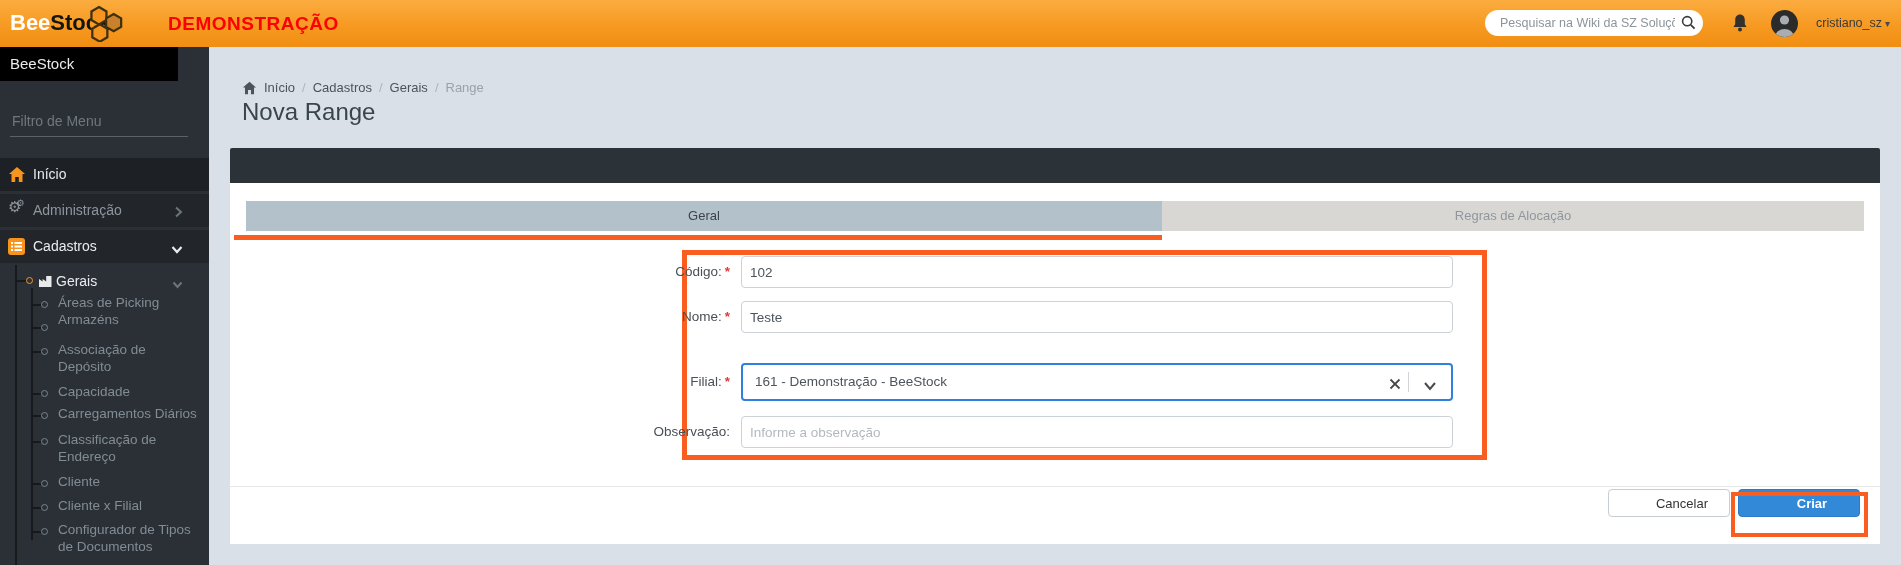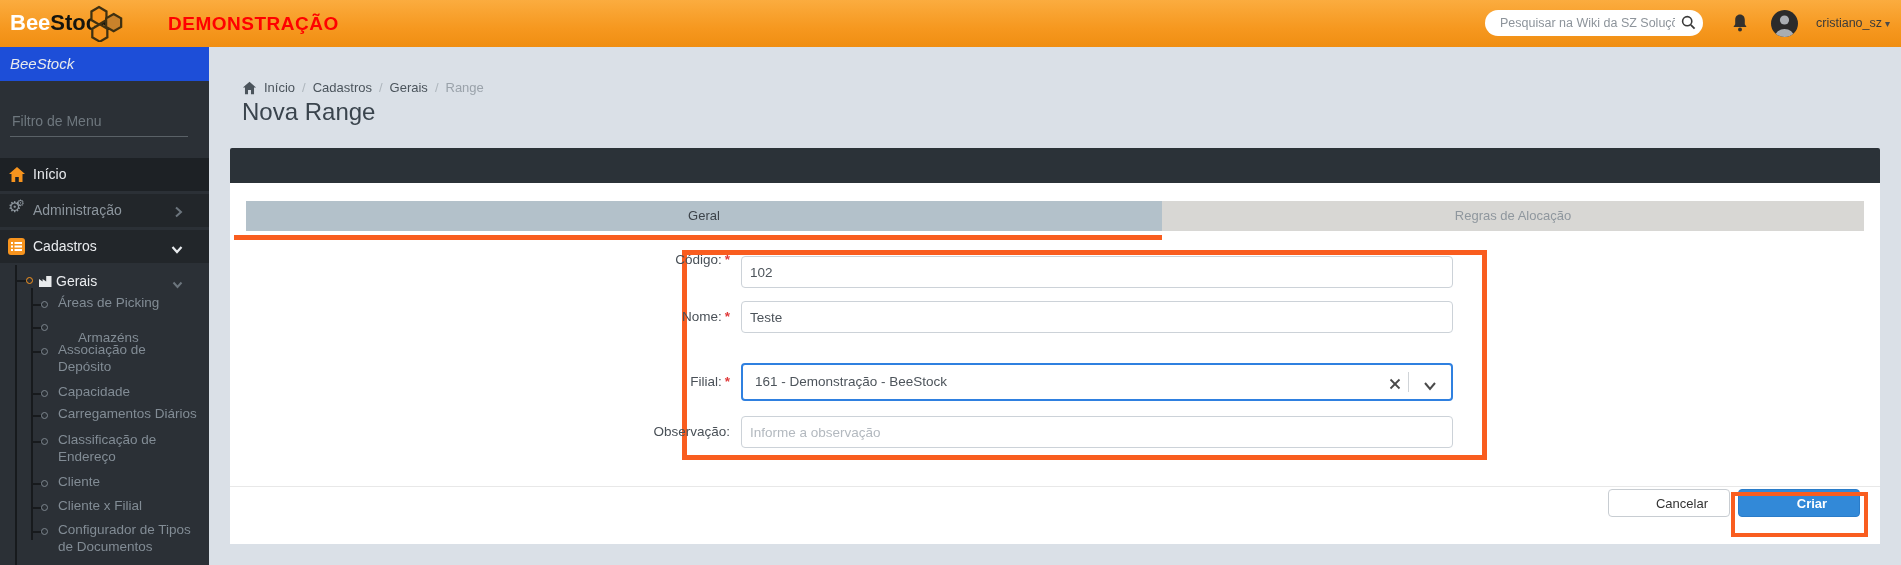--- a/index.html
+++ b/index.html
@@ -23,21 +23,21 @@
   }
   .search-pill input::placeholder{color:#8d949b;}
   .search-glass{position:absolute;right:7px;top:5px;}
   .bell{left:1730px;top:13px;}
   .avatar{left:1771px;top:10px;width:27px;height:27px;border-radius:50%;background:#2b2b2b;overflow:hidden;}
   .username{left:1816px;top:16px;font-size:12.5px;color:#3a3a3a;}
   .username .caret{font-size:10px;color:#4a4a4a;margin-left:3px;}
 
   
   .sidebar{left:0;top:47px;width:209px;height:518px;background:#2b3036;}
-  .sb-band{left:0;top:0;width:209px;height:34px;background:#1d4ed8;font-style:italic;}
+  .sb-band{left:0;top:0;width:178px;height:34px;background:#000000;}
   .sb-brand{left:10px;top:8px;font-size:15px;color:#e9ebed;}
   .sb-filter{left:10px;top:58px;width:178px;height:32px;background:transparent;border:none;border-bottom:1px solid #5a6167;
     outline:none;font-family:"Liberation Sans",sans-serif;font-size:14px;color:#cfd4d8;}
   .sb-filter::placeholder{color:#6e777e;}
   .mrow{left:0;width:209px;height:33px;background:#22262a;}
   .mrow .lbl{position:absolute;left:33px;top:8px;font-size:14px;}
   .mrow.active{background:#1d2125;}
   .micon{position:absolute;left:8px;top:8px;width:18px;height:17px;}
   .chev{position:absolute;right:26px;top:10px;}
   .gerais-row{left:0;width:209px;height:26px;}
@@ -194,21 +194,21 @@
       <svg width="11" height="8" viewBox="0 0 11 8">
           <polyline points="1.5,1.5 5.5,6 9.5,1.5" fill="none" stroke="#6c757d" stroke-width="2"></polyline>
         </svg>
     </span>
   </div>
 
   <span class="a bullet" style="left:41px;top:254px;"></span>
   <div class="a sub" style="top:248px;">Áreas de Picking</div>
 
   <span class="a bullet" style="left:41px;top:277px;"></span>
-  <div class="a sub" style="top:283px;margin-left:20px;">Armazéns</div>
+  <div class="a sub" style="top:265px;">Armazéns</div>
 
   <span class="a bullet" style="left:41px;top:301px;"></span>
   <div class="a sub" style="top:295px;">Associação de Depósito</div>
 
   <span class="a bullet" style="left:41px;top:343px;"></span>
   <div class="a sub" style="top:337px;">Capacidade</div>
 
   <span class="a bullet" style="left:41px;top:365px;"></span>
   <div class="a sub" style="top:359px;width:150px;">Carregamentos Diários</div>
 
@@ -245,21 +245,21 @@
 <div class="a panel-head"></div>
 <div class="a panel-body"></div>
 
 <div class="a tab tab1">Geral</div>
 <div class="a tab tab2">Regras de Alocação</div>
 
 <div class="a hl" style="left:234px;top:235px;width:928px;height:5px;"></div>
 
 <div class="a hl-box" style="left:682px;top:250px;width:805px;height:210px;"></div>
 
-<div class="a flabel" style="left:560px;top:252px;">
+<div class="a flabel" style="left:560px;top:264px;">
   <span>Código:</span><span class="req">*</span>
 </div>
 <input class="a finput" style="top: 256px;" value="102">
 
 <div class="a flabel" style="left:560px;top:309px;">
   <span>Nome:</span><span class="req">*</span>
 </div>
 <input class="a finput" style="top: 301px;" value="Teste">
 
 <div class="a flabel" style="left:560px;top:374px;">

